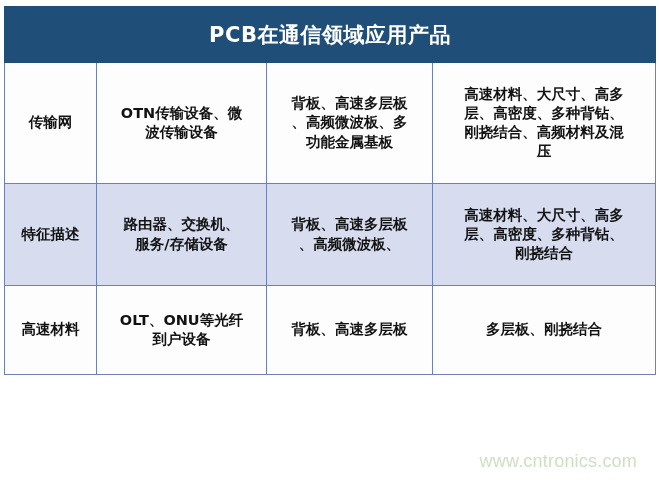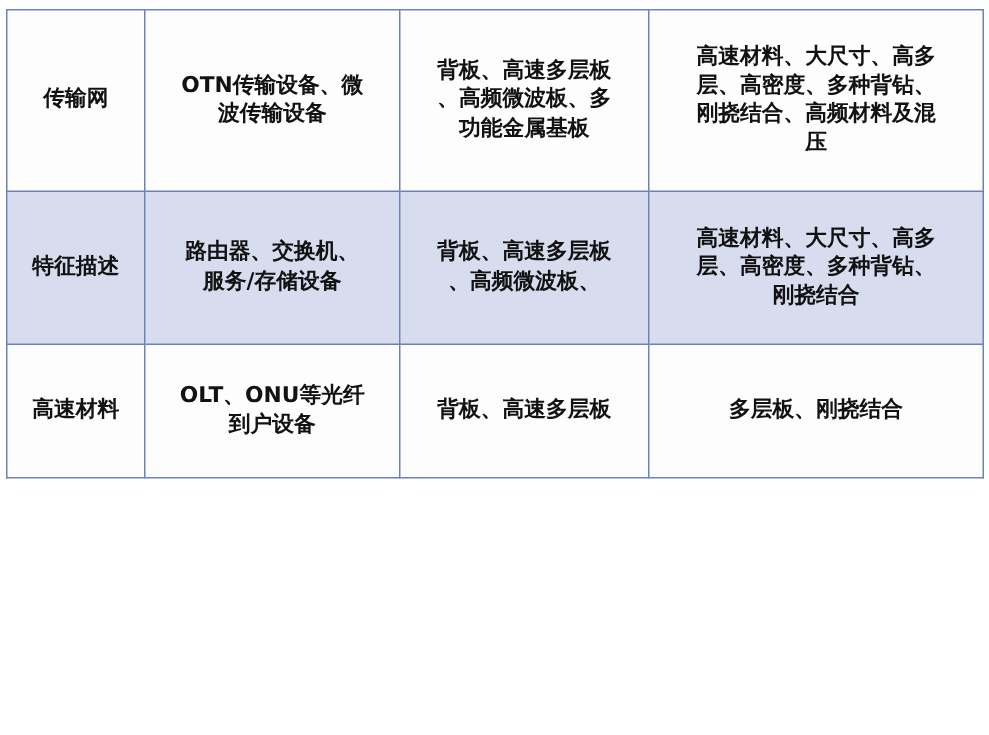--- a/index.html
+++ b/index.html
@@ -122,20 +122,23 @@
 
     <table class="pcb-table">
       <colgroup>
         <col class="col1">
           <col class="col2">
           <col class="col3">
           <col class="col4">
       </colgroup>
 
       <tbody>
+          <tr class="title-row">
+        <td colspan="4">PCB在通信领域应用产品</td>
+      </tr>
 
 
 
       <tr class="data-row plain r2">
         <td>
               <span class="cell-text">传输网</span>
             </td>
         <td>
               <span class="cell-text">OTN传输设备、微
 波传输设备</span>
@@ -183,15 +186,16 @@
         <td>
               <span class="cell-text">背板、高速多层板</span>
             </td>
         <td>
               <span class="cell-text">多层板、刚挠结合</span>
             </td>
       </tr>
     </tbody>
       </table>
 
+    <div class="watermark">www.cntronics.com</div>
 
   </div>
 </div>
 
 </body></html>

